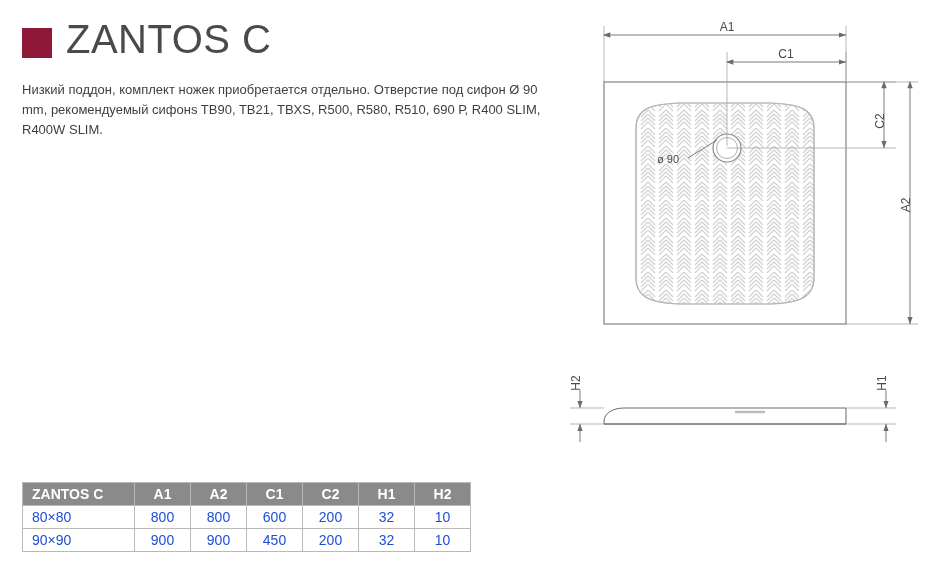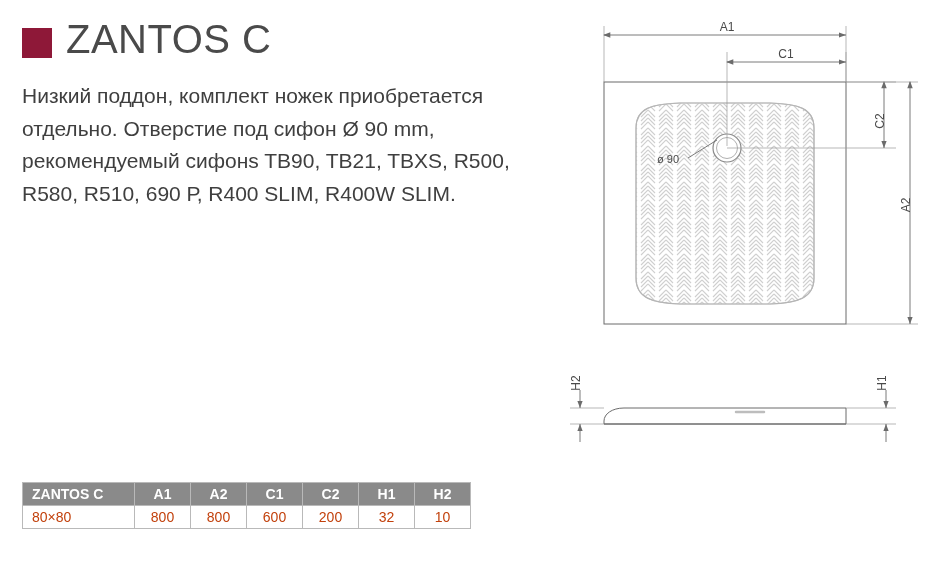--- a/index.html
+++ b/index.html
@@ -35,21 +35,21 @@
   #product-title {
     font-size: 40px;
     letter-spacing: 0.5px;
     color: #4a4a4a;
     font-weight: 400;
     line-height: 1.05;
     font-family: "Liberation Sans", sans-serif;
   }
   #description {
     margin-top: 20px;
-    font-size: 21px;
+    font-size: 13px;
     line-height: 1.55;
     color: #3f3f3f;
     max-width: 525px;
   }
 
   
   #spec-table {
     position: absolute;
     left: 22px; top: 482px;
     border-collapse: collapse;
@@ -68,21 +68,21 @@
     color: #ffffff;
     font-weight: bold;
     font-size: 14px;
   }
   #spec-table thead th.first-col,
   #spec-table tbody td.first-col {
     text-align: left;
     padding-left: 9px;
   }
   #spec-table thead th.first-col { width: 112px; }
-  #spec-table tbody td { color: #c2410c; }
+  #spec-table tbody td { color: #1d4ed8; }
   #spec-table tbody td.first-col { width: 112px; }
   #spec-table col.numcol { width: 56px; }
 
   
   #drawing {
     position: absolute;
     left: 540px; top: 0;
     width: 387px; height: 584px;
   }
   #drawing svg { display: block; }
@@ -122,20 +122,29 @@
   <tbody>
     <tr>
       <td class="first-col">80×80</td>
       <td>800</td>
       <td>800</td>
       <td>600</td>
       <td>200</td>
       <td>32</td>
       <td>10</td>
     </tr>
+    <tr>
+      <td class="first-col">90×90</td>
+      <td>900</td>
+      <td>900</td>
+      <td>450</td>
+      <td>200</td>
+      <td>32</td>
+      <td>10</td>
+    </tr>
   </tbody>
 </table>
 
 <div id="drawing">
   <svg width="387" height="584" viewBox="0 0 387 584" xmlns="http://www.w3.org/2000/svg">
     <defs>
 
       <pattern id="tread" width="18" height="18" patternUnits="userSpaceOnUse" patternTransform="rotate(0)">
         <rect width="18" height="18" fill="#ffffff"></rect>
         <g stroke="#cfcfcf" stroke-width="1.1" fill="none">

